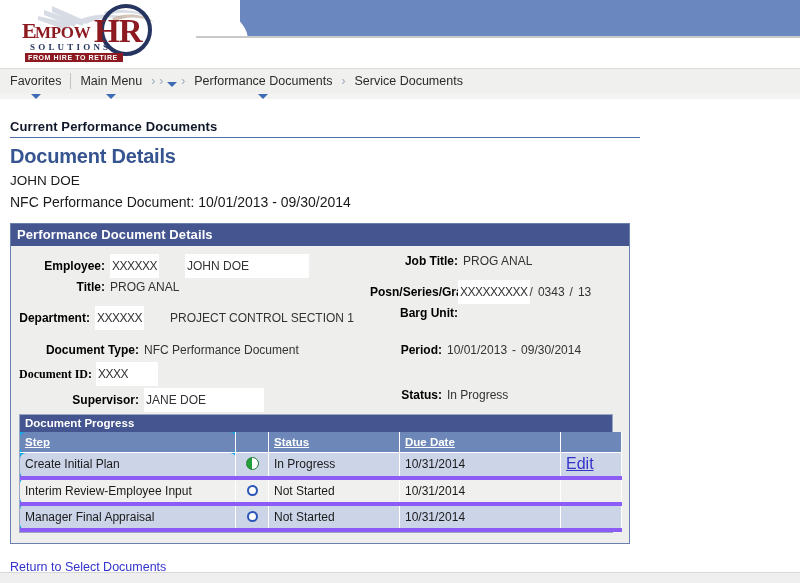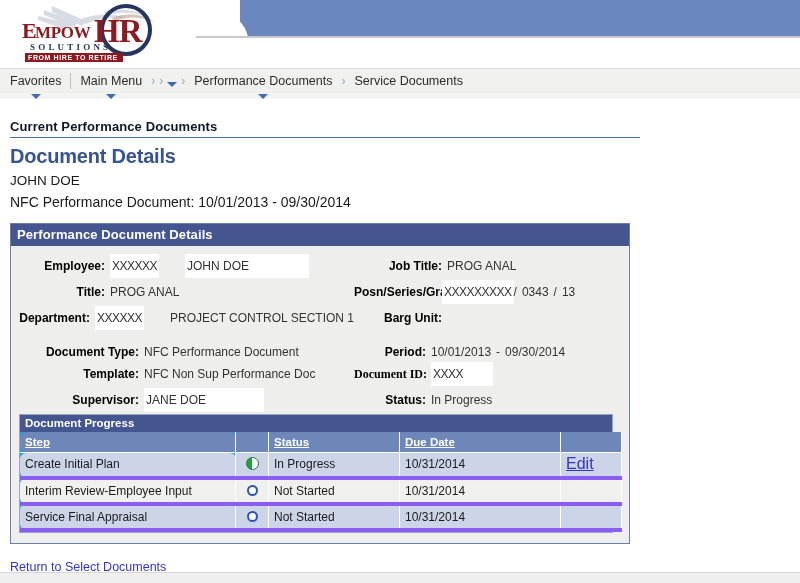--- a/index.html
+++ b/index.html
@@ -161,23 +161,24 @@
     font-weight: bold;
     padding: 3px 6px 4px 6px;
     letter-spacing: .1px;
   }
   .panel-body {
     padding: 8px 8px 10px 8px;
   }
 
   .frow {
     display: flex;
-    align-items: center;
+    align-items: flex-start;
     margin-bottom: 2px;
     min-height: 17px;
+    gap: 16px;
   }
   .col-l { width: 335px; display: flex; align-items: baseline; }
   .col-r { flex: 1; display: flex; align-items: baseline; }
 
   .lbl {
     font-size: 12px;
     font-weight: bold;
     color: #000000;
     text-align: right;
     white-space: nowrap;
@@ -449,24 +450,20 @@
         </div>
         <div class="col-r">
           <span class="lbl rw-per">Period:</span>
           <span class="val gap-sm">10/01/2013</span>
           <span class="val gap-sm">-</span>
           <span class="val gap-sm">09/30/2014</span>
         </div>
       </div>
 
       <div class="frow">
-        <div class="col-l">
-          <span class="lbl lw-tpl">Template:</span>
-          <span class="val gap-sm">NFC Non Sup Performance Doc</span>
-        </div>
         <div class="col-r">
           <span class="lbl rw-did">Document ID:</span>
           <span class="val-box mask gap-sm" style="padding-right:30px;">XXXX</span>
         </div>
       </div>
 
       <div class="frow">
         <div class="col-l">
           <span class="lbl lw-sup">Supervisor:</span>
           <span class="val-box gap-sm" style="padding-right:58px;">JANE DOE</span>
@@ -507,21 +504,21 @@
               <td class="c-step">Interim Review-Employee Input</td>
               <td class="c-icon">
                 <span class="icon-ring"></span>
               </td>
               <td class="c-status">Not Started</td>
               <td class="c-due">10/31/2014</td>
               <td class="c-act"></td>
               <td class="c-end"></td>
             </tr>
             <tr class="row-odd">
-              <td class="c-step">Service Final Appraisal</td>
+              <td class="c-step">Manager Final Appraisal</td>
               <td class="c-icon">
                 <span class="icon-ring"></span>
               </td>
               <td class="c-status">Not Started</td>
               <td class="c-due">10/31/2014</td>
               <td class="c-act"></td>
               <td class="c-end"></td>
             </tr>
           </tbody>
         </table>

